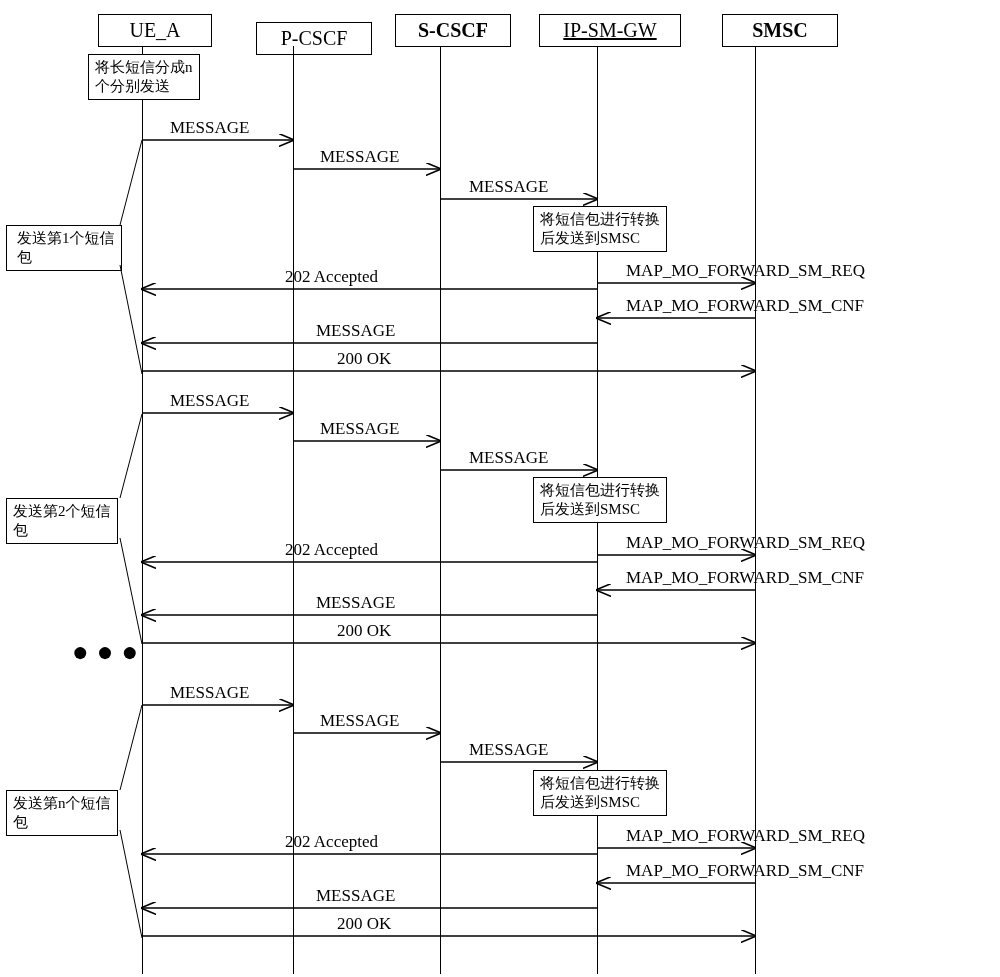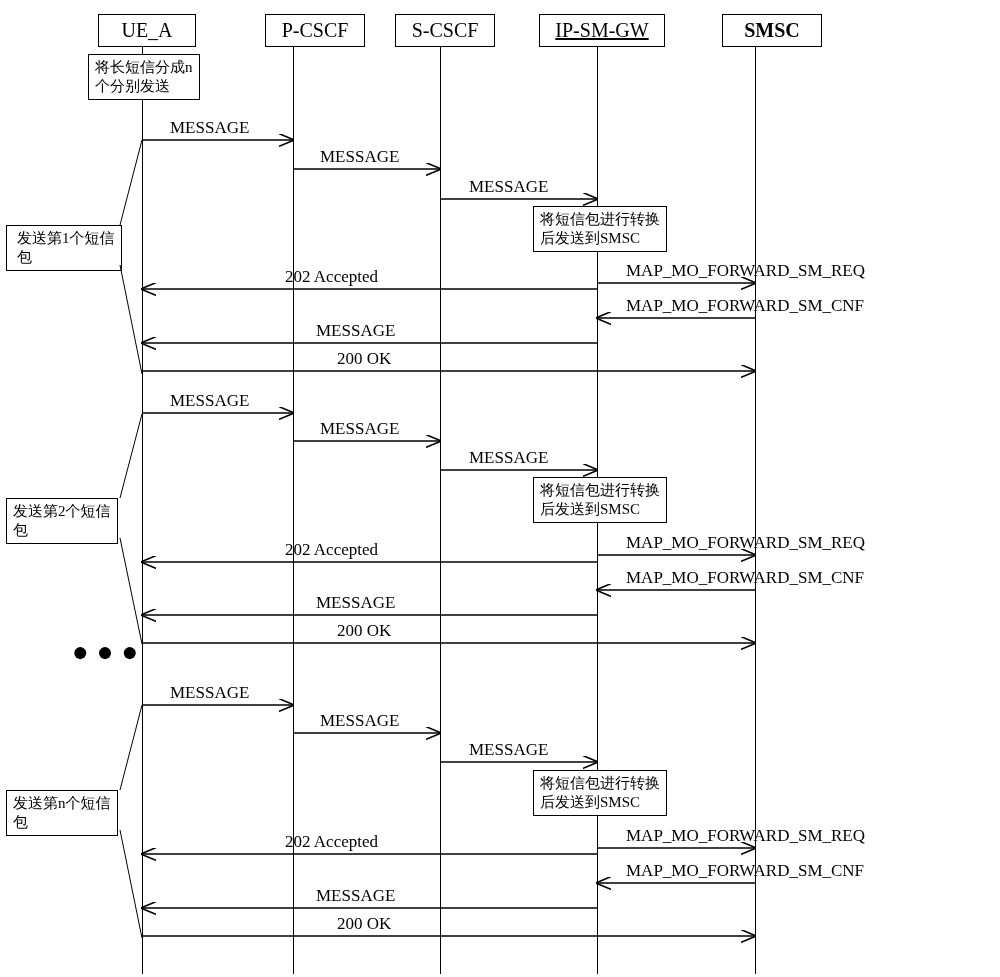--- a/index.html
+++ b/index.html
@@ -10,21 +10,21 @@
     width: 1000px;
     height: 977px;
     position: relative;
   }
   .actor {
     position: absolute;
     top: 14px;
     border: 1px solid #000;
     background: #fff;
     text-align: center;
-    padding: 4px 4px;
+    padding: 4px 12px;
     font-size: 20px;
     font-family: "Times New Roman", serif;
     white-space: nowrap;
   }
   .lifeline {
     position: absolute;
     top: 46px;
     width: 1px;
     background: #000;
     height: 928px;
@@ -57,22 +57,22 @@
     position: absolute;
     font-size: 28px;
     font-weight: bold;
     font-family: Arial, sans-serif;
   }
 </style>
 </head>
 <body>
 
 <div class="actor" style="left:98px;  width:88px;">UE_A</div>
-<div class="actor" style="left:265px; width:90px;">P-CSCF</div>
-<div class="actor" style="left:395px; width:90px;">S-CSCF</div>
+<div class="actor" style="left:256px; width:90px;margin-top:8px;">P-CSCF</div>
+<div class="actor" style="left:395px; width:90px;font-weight:bold;">S-CSCF</div>
 <div class="actor" style="left:539px; width:116px;text-decoration:underline;">IP-SM-GW</div>
 <div class="actor" style="left:722px; width:90px;font-weight:bold;">SMSC</div>
 
 <div class="lifeline" style="left:142px;"></div>
 <div class="lifeline" style="left:293px;"></div>
 <div class="lifeline" style="left:440px;"></div>
 <div class="lifeline" style="left:597px;"></div>
 <div class="lifeline" style="left:755px;"></div>
 
 <div class="note" style="left:88px; top:54px;">将长短信分成n<br>个分别发送</div>

